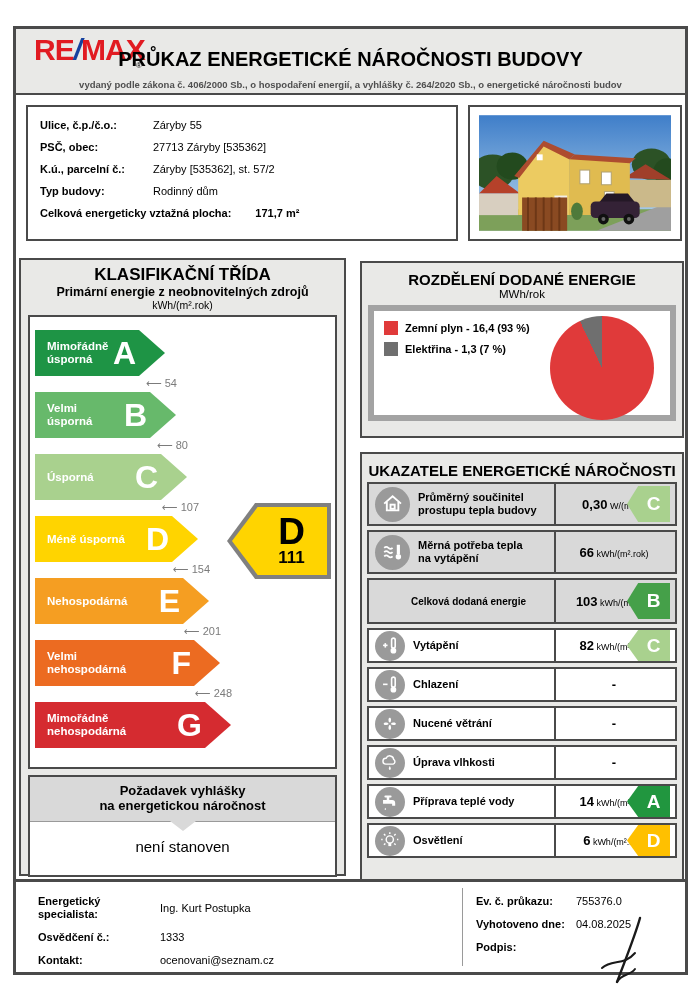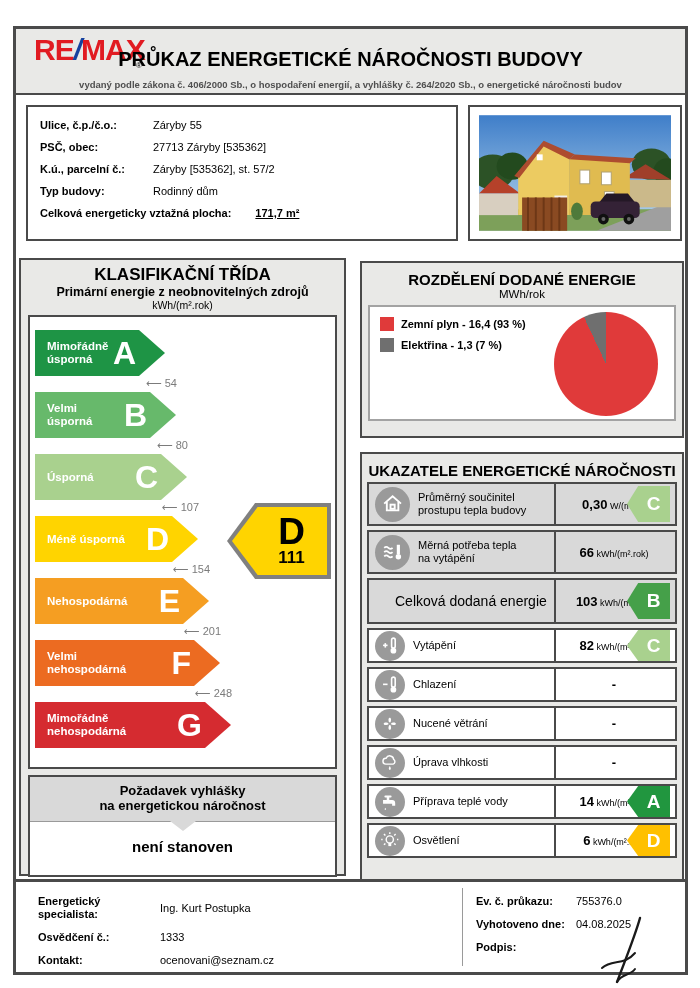--- a/index.html
+++ b/index.html
@@ -14,21 +14,21 @@
   .logo .slash { color:#15419f; font-style:italic; }
   .logo .reg { position:absolute; left:102px; top:28px; font-size:8px; color:#000; font-weight:normal; }
   .doc-title { position:absolute; left:0; top:19px; width:100%; text-align:center; font-size:20px; font-weight:bold; z-index:2; }
   .doc-subtitle { position:absolute; left:0; top:50px; width:100%; text-align:center; font-size:9.5px; font-weight:bold; color:#4f4f4f; }
 
   
   .info-box { position:absolute; left:10px; top:76px; width:432px; height:136px; border:2px solid #4a4a4a; background:#fff; padding:12px 12px 0 12px; }
   .info-row { display:flex; margin-bottom:9px; font-size:11px; line-height:13px;gap:16px; }
   .info-label { font-weight:bold; width:97px; flex:none; }
   .info-row.wide .info-label { width:auto; margin-right:8px; }
-  .info-row.wide .info-value { font-weight:bold;text-decoration:underline; }
+  .info-row.wide .info-value { font-weight:bold; }
   .photo-box { position:absolute; left:452px; top:76px; width:214px; height:136px; border:2px solid #4a4a4a; background:#fff; padding:7px 9px; }
   .photo-box svg { width:100%; height:100%; display:block; }
 
   
   .panel { position:absolute; border:2px solid #4a4a4a; background:#e9e9e7; }
   .panel-head { text-align:center; }
   .panel-title { font-size:15px; font-weight:bold; padding-top:8px; }
   .panel-sub { font-size:12.5px; font-weight:bold; }
   .panel-unit { font-size:10.5px; }
 
@@ -44,43 +44,43 @@
   .rating { position:absolute; right:4px; top:186px; width:104px; height:76px; background:#808080;
             clip-path:polygon(0 50%, 27% 0, 100% 0, 100% 100%, 27% 100%); }
   .rating-inner { position:absolute; left:5px; top:4px; right:4px; bottom:4px;
             clip-path:polygon(0 50%, 27% 0, 100% 0, 100% 100%, 27% 100%);
             display:flex; flex-direction:column; align-items:center; justify-content:center; padding-left:24px; }
   .rating-letter { font-size:37px; font-weight:bold; line-height:34px; }
   .rating-value { font-size:17px; font-weight:bold; line-height:18px; }
   .req-box { margin:6px 7px 0 7px; border:2px solid #4a4a4a; background:#fff; }
   .req-head { background:#d9d9d9; border-bottom:1px solid #9a9a9a; text-align:center; font-size:13px; font-weight:bold; line-height:15px; padding:6px 0 8px; white-space:pre-line; position:relative; }
   .req-head::after { content:""; position:absolute; left:50%; bottom:-10px; margin-left:-13px; border-left:13px solid transparent; border-right:13px solid transparent; border-top:10px solid #d9d9d9; z-index:1; }
-  .req-value { text-align:center; font-size:15px; font-weight:bold; padding:16px 0 20px; }
+  .req-value { text-align:center; font-size:15px; font-weight:normal; padding:16px 0 20px; }
 
   
   .dist-panel { left:344px; top:232px; width:324px; height:177px; }
-  .dist-content { margin:5px 6px; background:#fff; border:2px solid #a3a3a3; height:116px; position:relative; }
+  .dist-content { margin:5px 6px; background:#fff; border:6px solid #a3a3a3; height:116px; position:relative; }
   .legend { position:absolute; left:10px; top:10px; }
   .legend-item { display:flex; align-items:center; margin-bottom:7px; }
   .legend-swatch { width:14px; height:14px; margin-right:7px; flex:none; }
   .legend-label { font-size:11px; font-weight:bold; }
   .pie { position:absolute; right:16px; top:5px; width:104px; height:104px; border-radius:50%; }
 
   
   .ind-panel { left:344px; top:423px; width:324px; height:474px; }
   .ind-rows { padding:3px 5px 0 5px; }
   .ind-row { position:relative; border:2px solid #4a4a4a; background:#fff; margin-bottom:4px; display:flex; align-items:center; }
   .ind-row.gray { background:#d9d9d9; }
   .h44 { height:44px; } .h46 { height:46px; } .h35 { height:35px; }
   .vdiv { position:absolute; left:185px; top:0; bottom:0; width:2px; background:#4a4a4a; }
   .icon-circle { flex:none; margin-left:6px; width:30px; height:30px; border-radius:50%; background:#9a9a9a; display:flex; align-items:center; justify-content:center; }
   .icon-circle.big { width:35px; height:35px; }
   .icon-circle svg { width:72%; height:72%; }
-  .ind-label { margin-left:8px; font-size:11px; font-weight:normal; line-height:13px; white-space:pre-line; }
-  .ind-label.total { font-size:14px; margin-left:26px; }
+  .ind-label { margin-left:8px; font-size:11px; font-weight:bold; line-height:13px; white-space:pre-line; }
+  .ind-label.total { font-size:10px; margin-left:42px; }
   .ind-value { position:absolute; left:187px; width:116px; text-align:center; font-size:9px; }
   .ind-num { font-size:13px; font-weight:bold; }
   .badge { position:absolute; right:5px; width:43px; height:31px;
            clip-path:polygon(0 50%, 26% 0, 100% 0, 100% 100%, 26% 100%);
            display:flex; align-items:center; justify-content:center; padding-left:10px;
            color:#fff; font-size:19px; font-weight:bold; }
   .h44 .badge, .h46 .badge { height:36px; }
 
   
   .footer { position:absolute; left:0; right:0; bottom:0; height:93px; border-top:3px solid #4a4a4a; background:#fff; }

